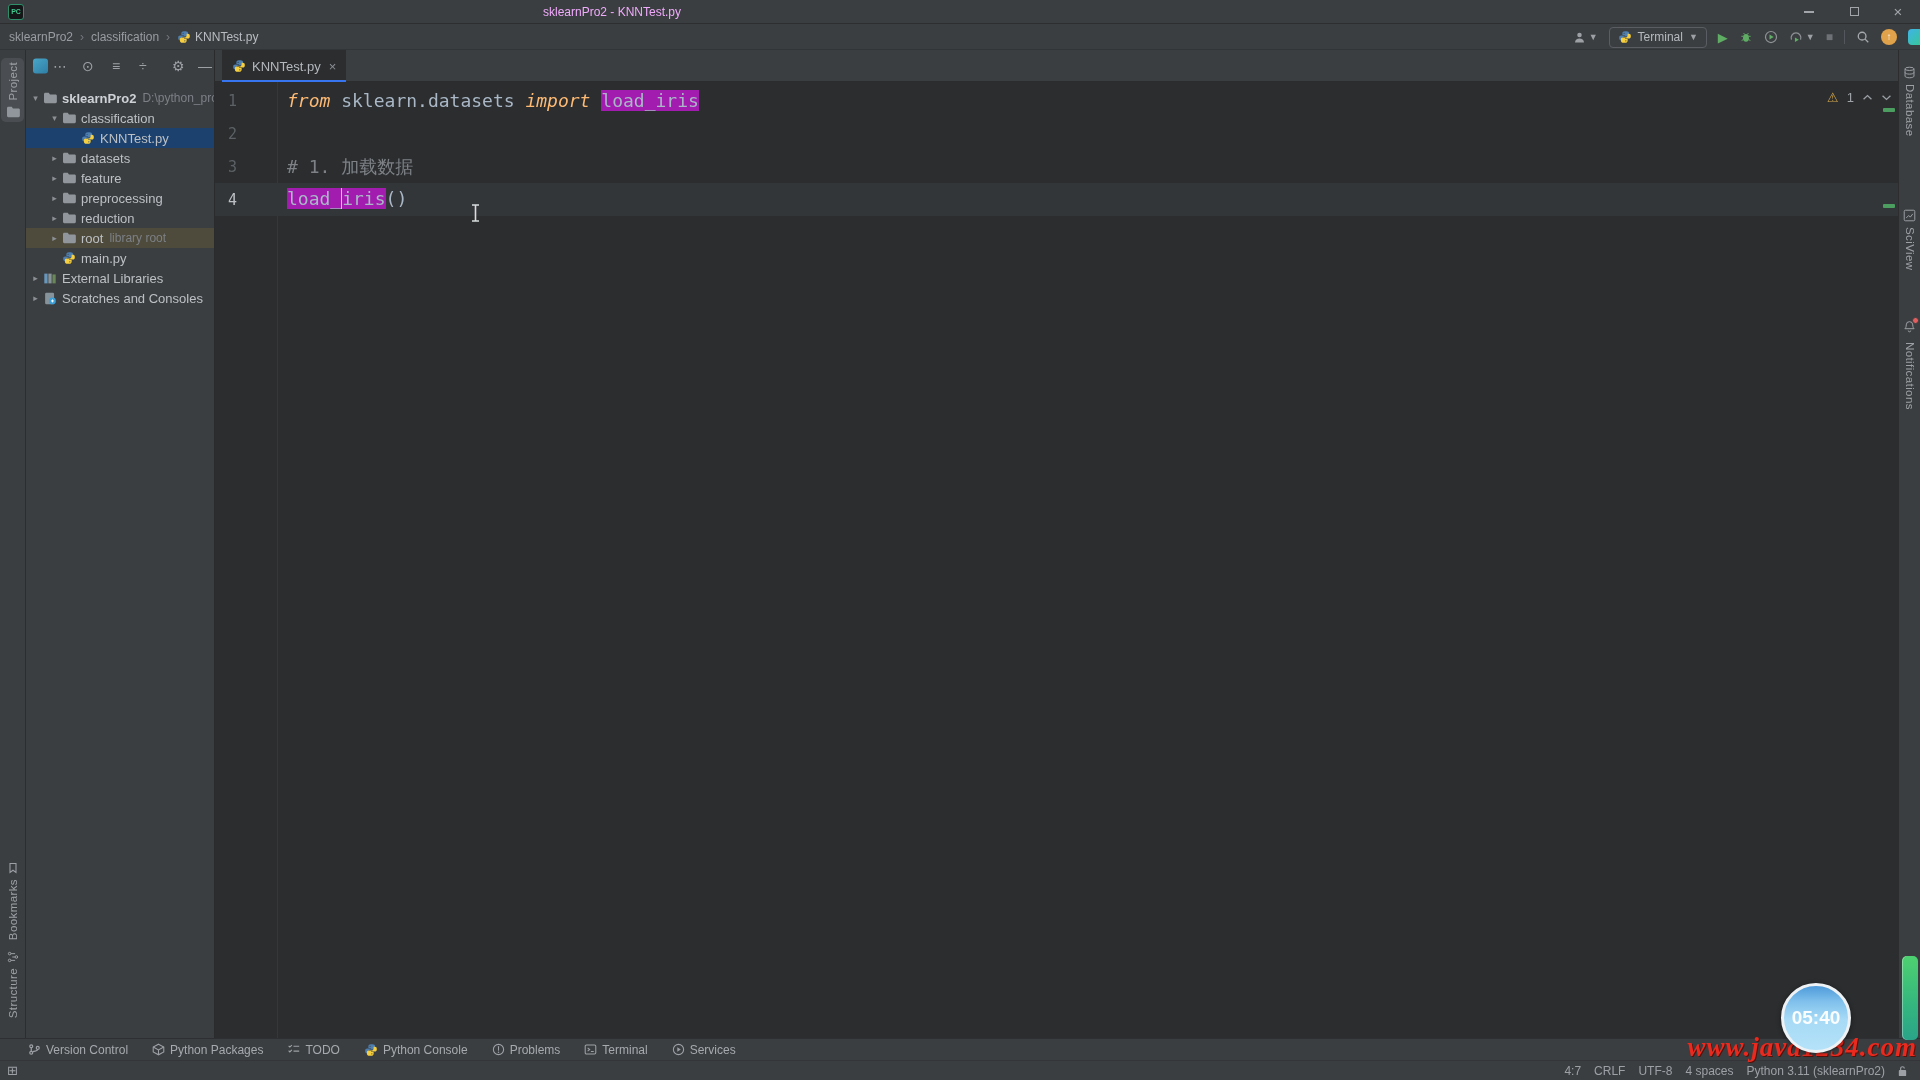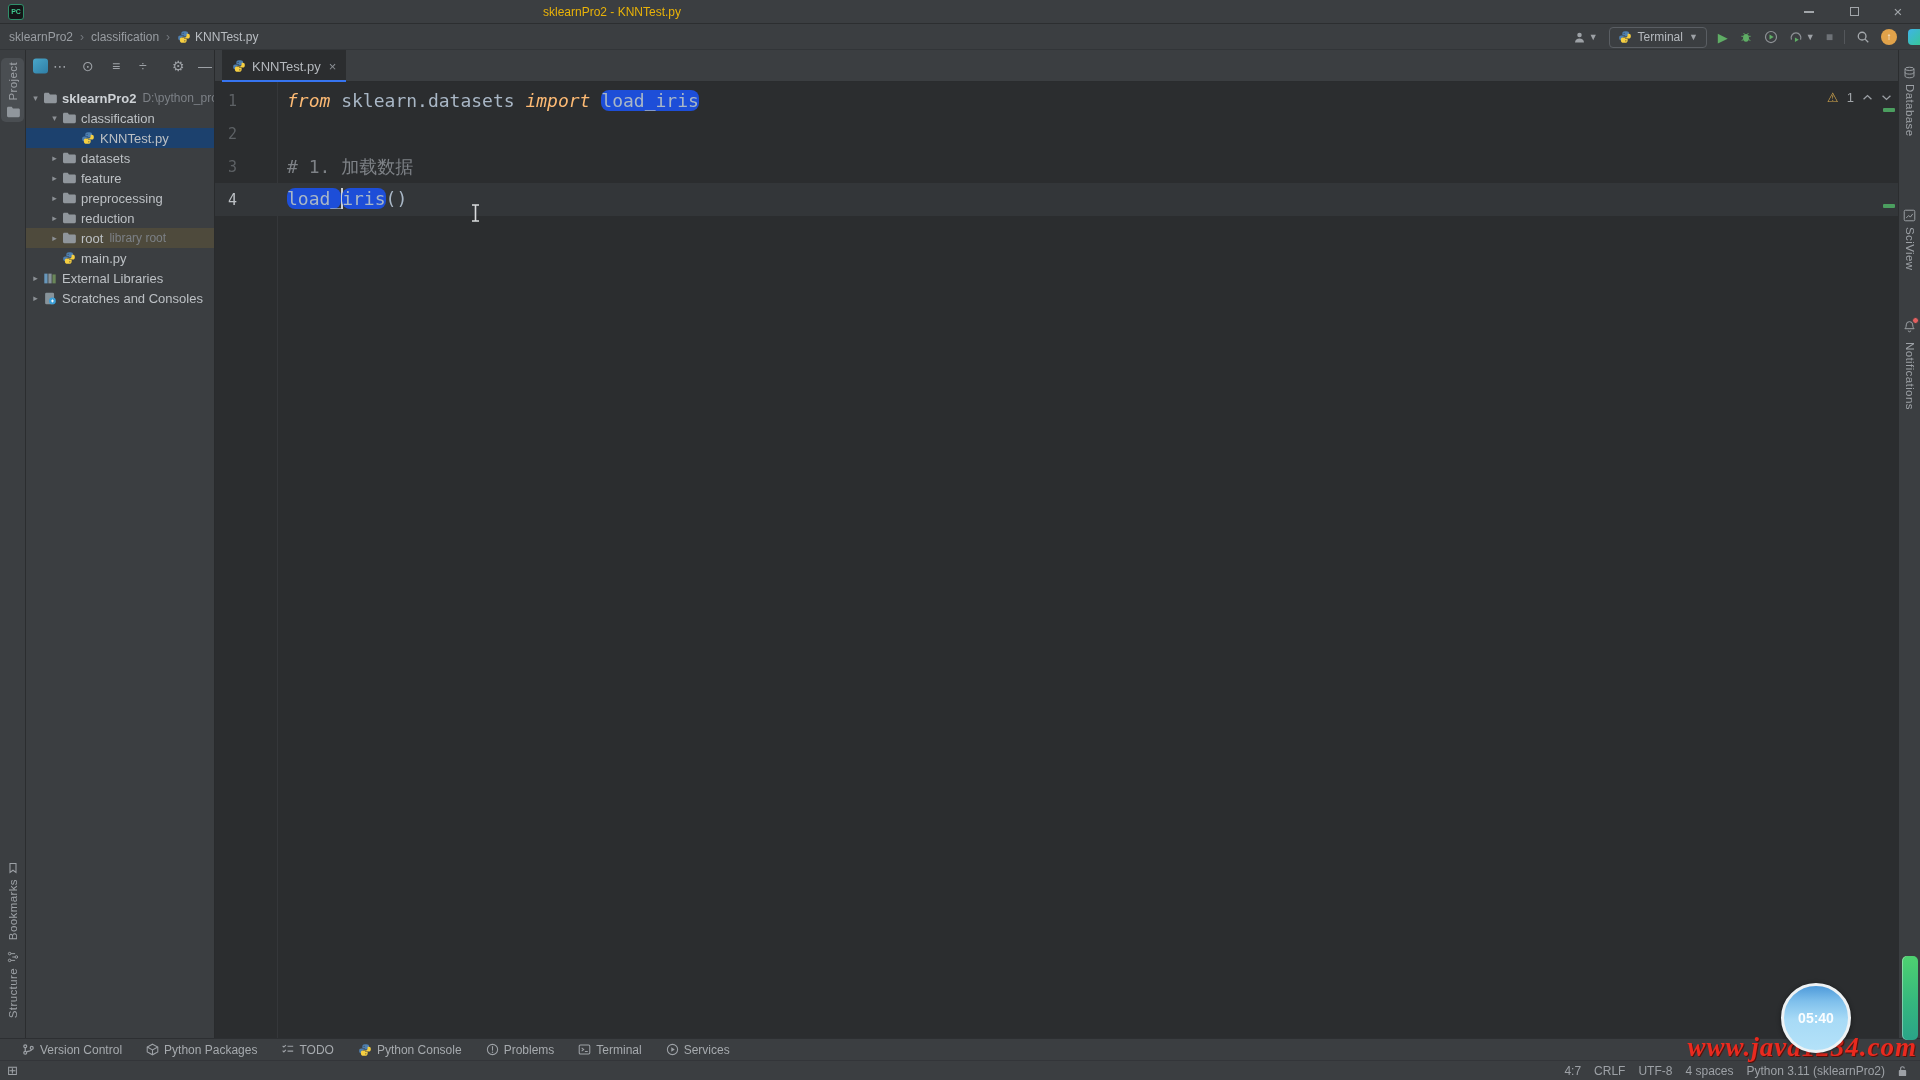--- a/index.html
+++ b/index.html
@@ -13,21 +13,21 @@
 
   
   .titlebar { position:absolute; left:0; top:0; width:1920px; height:24px;
     background:#3b3e41; border-bottom:1px solid #2c2e30; display:flex; align-items:center; }
   .pc-logo { width:16px; height:16px; margin-left:8px; border-radius:3px; background:#141617;
     display:flex; align-items:center; justify-content:center; font-size:7px; font-weight:bold;
     color:#3fc98f; letter-spacing:0; border:1px solid #2f8f6a; }
   .menubar { display:flex; margin-left:10px; }
   .menu-item { font-size:12px; color:#b4b8bc; padding:2px 6px; border-radius:3px; cursor:default; }
   .win-title { position:absolute; left:543px; top:0; height:24px; display:flex; align-items:center;
-    font-size:12px; color:#eab308; }
+    font-size:12px; color:#f0abfc; }
   .wc { position:absolute; top:0; width:28px; height:23px; display:flex; align-items:center;
     justify-content:center; color:#a2a6aa; }
   .wc-min { right:97px; } .wc-restore { right:52px; } .wc-close { right:8px; font-size:15px; }
   .wc-min i { display:block; width:10px; height:2px; background:#a2a6aa; }
   .wc-restore i { display:block; width:9px; height:9px; border:1.5px solid #a2a6aa; }
 
   
   .navbar { position:absolute; left:0; top:24px; width:1920px; height:26px; background:#3b3e41;
     border-bottom:1px solid #323538; display:flex; align-items:center; }
   .breadcrumbs { display:flex; align-items:center; gap:7px; margin-left:9px; font-size:12px; color:#999da2; }
@@ -90,50 +90,50 @@
   .code { position:relative; padding-top:2px; font-family:"DejaVu Sans Mono","Liberation Mono",monospace;
     font-size:18px; }
   .code-line { display:flex; align-items:center; height:33px; }
   .code-line.current { background:#333639; }
   .ln { width:22px; flex:none; text-align:right; font-size:15px; color:#5d6165; }
   .code-line.current .ln { color:#bcc0c4; }
   .code-text { margin-left:50px; white-space:pre; }
   .tok-kw { color:#fdba74;font-style:italic; }
   .tok-plain { color:#a9b7c6; }
   .tok-comment { color:#7e8287; }
-  .tok-hl { background:#1d4ed8; border-radius:8px; }
+  .tok-hl { background:#a21caf; border-radius:0; }
   .caret { display:inline-block; width:2px; height:21px; background:#ccd0d4; vertical-align:middle;
     margin:0 -1px 3px 0; }
   .inspect-widget { position:absolute; right:6px; top:8px; display:flex; align-items:center; gap:8px;
     font-size:13px; }
   .warn-tri { color:#d2a54c; font-size:13px; line-height:1; }
   .warn-count { color:#a0a4a8; }
   .stripe-mark { position:absolute; right:3px; width:12px; height:4px; background:#4b9e5f; border-radius:1px; }
   .mouse-ibeam { position:absolute; left:255px; top:122px; }
 
   
   .bottom-bar { position:absolute; left:0; right:0; top:1038px; height:22px; background:#3b3e41;
-    border-top:1px solid #2d2f32; display:flex; align-items:center; padding-left:22px; gap:24px; }
+    border-top:1px solid #2d2f32; display:flex; align-items:center; padding-left:28px; gap:24px; }
   .tw-item { display:flex; align-items:center; gap:5px; font-size:12px; color:#a6aaae; white-space:nowrap; }
   .status-bar { position:absolute; left:0; right:0; top:1060px; height:20px; background:#3b3e41;
     border-top:1px solid #333539; display:flex; align-items:center; padding:0 12px 0 7px;
     font-size:12px; color:#9da1a6; }
   .sb-spacer { flex:1; }
   .sb-segments { display:flex; align-items:flex-start; gap:13px; margin-right:12px; }
   .sb-layout { font-size:13px; color:#9da1a6; line-height:1; }
 
   
   .watermark { position:absolute; left:1545px; top:1032px; width:372px; text-align:right; z-index:60;
     font-family:"Liberation Serif","DejaVu Serif",serif; font-style:italic; font-weight:bold;
     font-size:27px; color:#ea2a1f; text-shadow:1px 1px 0 #57110b; letter-spacing:1px; }
   .rec-timer { position:absolute; left:1781px; top:983px; width:70px; height:70px; border-radius:50%;
     border:3px solid #eef2f4; z-index:70;
     background:linear-gradient(180deg,#4e9ada 0%,#7fc0ec 24%,#a7daf6 52%,#b4e2f9 100%);
     box-shadow:0 1px 5px rgba(0,0,0,.45); display:flex; align-items:center; justify-content:center;
-    font-size:14px; font-weight:bold; color:rgba(255,255,255,.95); }
+    font-size:19px; font-weight:bold; color:rgba(255,255,255,.95); }
   .green-bar { position:absolute; left:1902px; top:956px; width:16px; height:84px; border-radius:5px;
     background:linear-gradient(180deg,#4ed170 0%,#35b77e 55%,#2aa488 100%); z-index:55;
     box-shadow:inset 1px 0 0 rgba(255,255,255,.35); }
 </style>
 </head>
 <body>
 
 <div id="app">
 
   <div class="titlebar">

